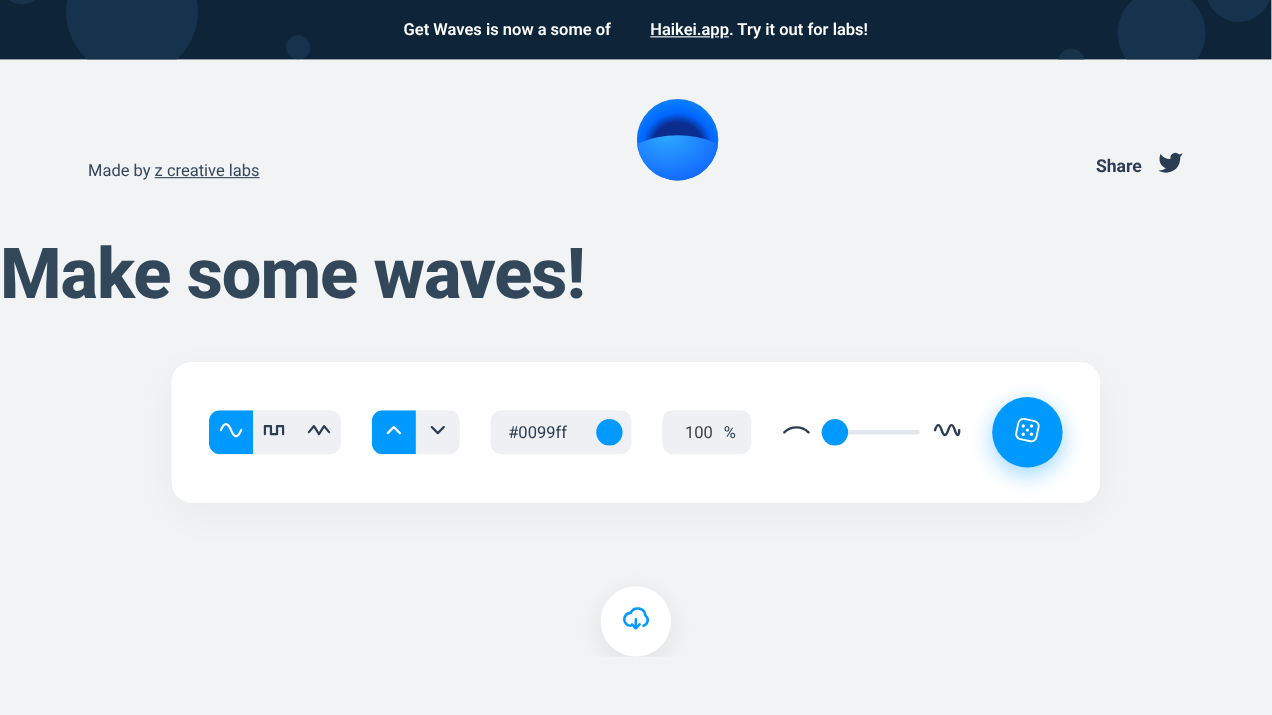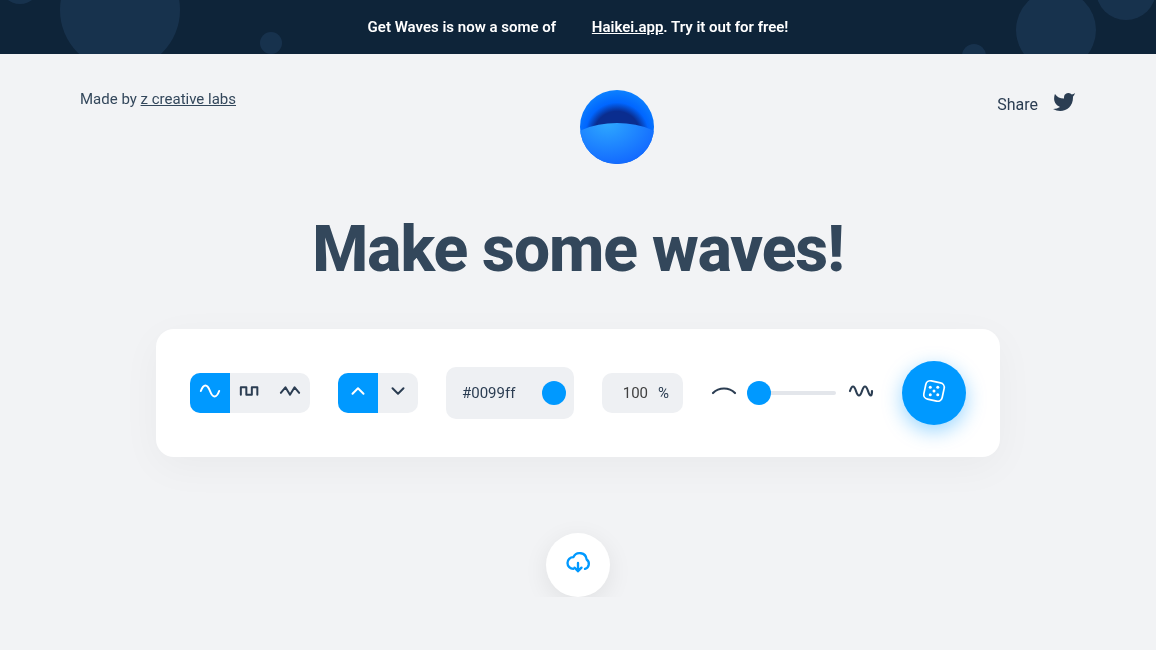--- a/index.html
+++ b/index.html
@@ -33,21 +33,21 @@
     .bc2 { width: 22px; height: 22px; top: 32px; left: 260px; }
     .bc3 { width: 40px; height: 40px; top: -36px; left: 0; }
     .bc4 { width: 80px; height: 80px; top: -10px; right: 60px; }
     .bc5 { width: 60px; height: 60px; top: -40px; right: 0; }
     .bc6 { width: 24px; height: 24px; top: 44px; right: 170px; }
     
     
     .header {
       display: flex;
       justify-content: space-between;
-      align-items: flex-start;
+      align-items: flex-end;
       padding: 36px 80px 0;
     }
     .made-by { font-size: 15px; color: #33475b; }
     .made-by a { color: #33475b; text-decoration: underline; }
     .logo {
       width: 74px; height: 74px;
       border-radius: 50%;
       background: radial-gradient(circle at 50% 60%, #0a2d8f 0%, #0a2d8f 40%, #0066ff 55%, #1a9eff 100%);
       position: relative;
       overflow: hidden;
@@ -57,30 +57,29 @@
       position: absolute;
       width: 130%; height: 60%;
       left: -15%; bottom: -5%;
       background: radial-gradient(ellipse at 40% 0%, #2ea8ff 0%, #0d5dff 80%);
       border-radius: 50% 50% 0 0;
     }
     .share {
       display: flex;
       align-items: center;
       gap: 14px;
-      font-weight: 400;
+      font-weight: 700;
       font-size: 16px;
       color: #2b3d52;
       cursor: pointer;
     }
     .share svg { width: 24px; height: 24px; fill: #2b3d52; }
     
     
     .title {
-      text-align: center;
       font-size: 64px;
       font-weight: 800;
       color: #33475b;
       margin-top: 48px;
       letter-spacing: -1px;
     }
     
     
     .panel {
       background: white;
@@ -112,21 +111,21 @@
     .seg-btn.active {
       background: #0099ff;
       color: white;
     }
     .seg-btn svg { width: 22px; height: 22px; stroke: currentColor; fill: none; stroke-width: 2.2; }
     
     
     .color-field {
       background: #eef0f3;
       border-radius: 10px;
-      height: 52px;
+      height: 40px;
       display: flex;
       align-items: center;
       padding: 0 8px 0 16px;
       gap: 10px;
       min-width: 126px;
     }
     .color-field input {
       background: transparent;
       border: none;
       outline: none;
@@ -237,21 +236,21 @@
 <body>
 
 <div class="banner">
   <div class="banner-circle bc1"></div>
   <div class="banner-circle bc2"></div>
   <div class="banner-circle bc3"></div>
   <div class="banner-circle bc4"></div>
   <div class="banner-circle bc5"></div>
   <div class="banner-circle bc6"></div>
   <span class="banner-text">
-    <span>Get Waves is now a some of </span><a href="#">Haikei.app</a><span>. Try it out for free!</span>
+    <span>Get Waves is now a some of </span><a href="#">Haikei.app</a><span>. Try it out for labs!</span>
   </span>
 </div>
 
 <div class="header">
   <div class="made-by">
     <span>Made by </span><a href="#">z creative labs</a>
   </div>
   <div class="logo"></div>
   <div class="share">
     <span>Share</span>

